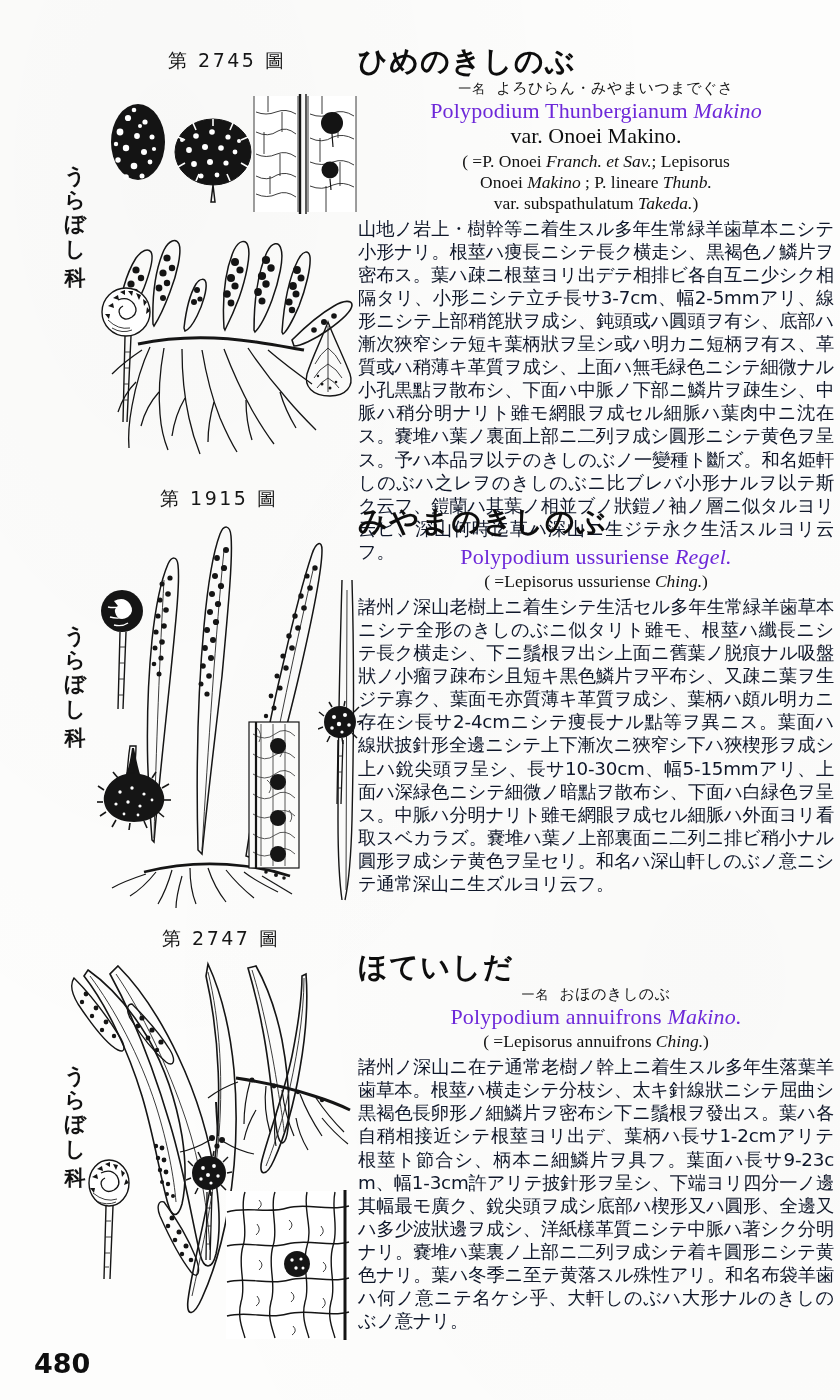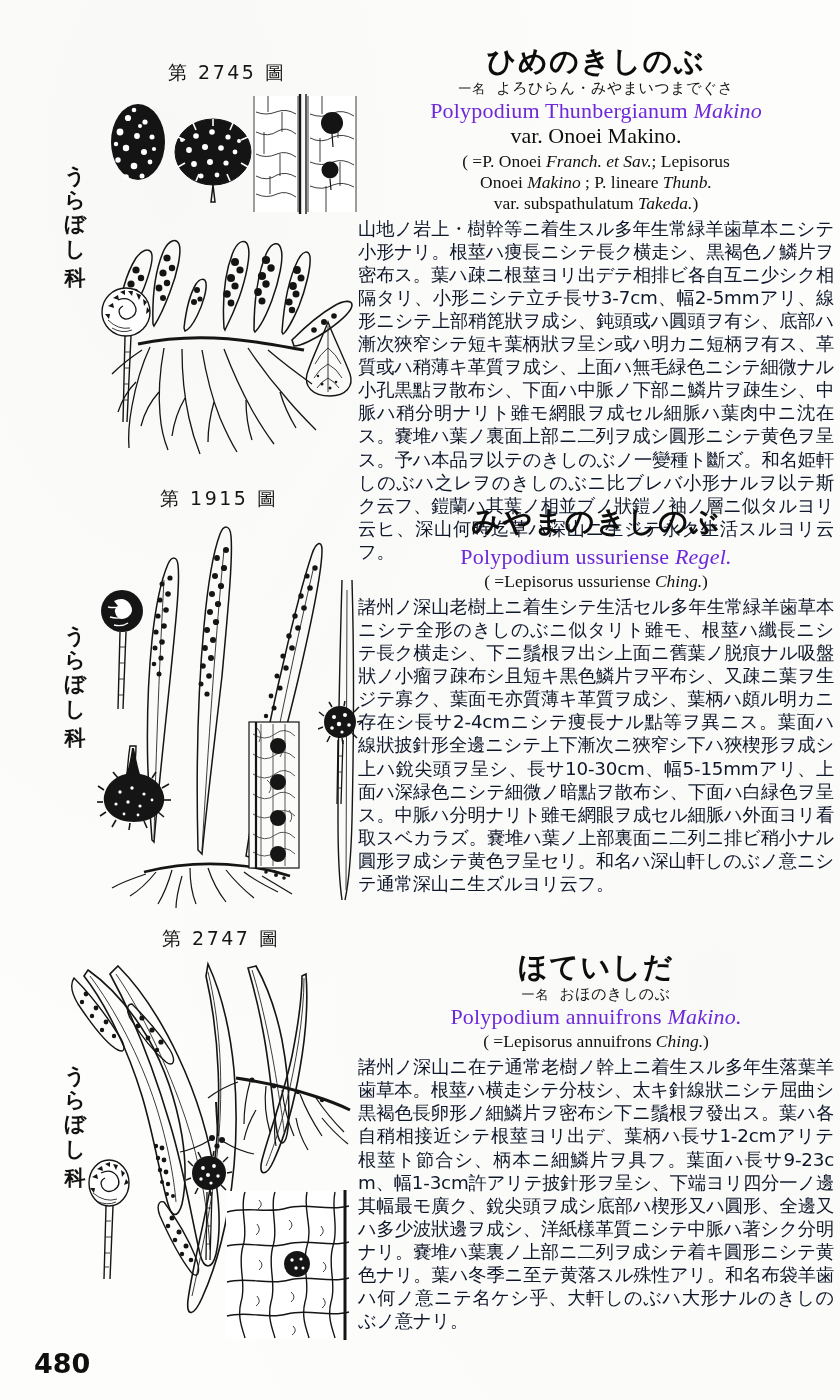--- a/index.html
+++ b/index.html
@@ -51,21 +51,21 @@
     letter-spacing: 1px;
   }
 
   
   .entry {
     position: absolute;
     left: 358px;
     width: 476px;
   }
   .entry-title {
-    text-align: center;
+    text-align: left;
     font-family: "DejaVu Sans", sans-serif;
     font-weight: 700;
     font-size: 29px;
     letter-spacing: 1.5px;
     line-height: 1.1;
     color: #0d0d0d;
     margin-bottom: 2px;
   }
   .entry-alias {
     text-align: center;
@@ -133,21 +133,21 @@
   }
   .plate svg { display: block; }
   .ink { fill: none; stroke: #151515; }
   .ink-thin { fill: none; stroke: #262626; stroke-width: 0.9; }
 </style>
 </head>
 <body>
 
 <div class="page">
 
-  <div class="fig-caption" style="left:168px; top:60px;">第 2745 圖</div>
+  <div class="fig-caption" style="left:168px; top:48px;">第 2745 圖</div>
 
   <div class="family-label" style="left:52px; top:100px; height:200px;">うらぼし科</div>
 
   <div class="plate" style="left:96px; top:92px;">
     <svg width="262" height="400" viewBox="0 0 262 400">
 
       <g>
         <ellipse cx="42" cy="50" rx="27" ry="38" fill="#141414"></ellipse>
         <g fill="#ffffff">
           <circle cx="32" cy="26" r="3.1"></circle>

